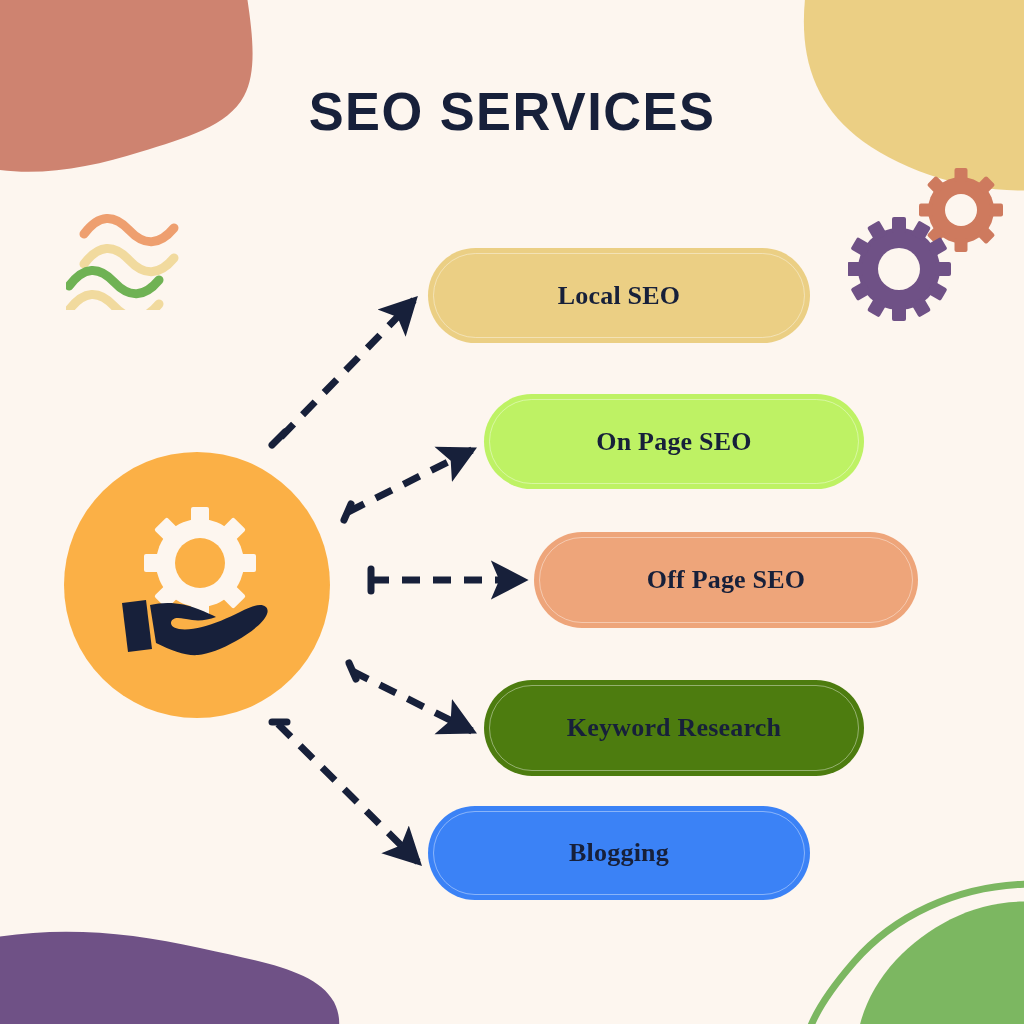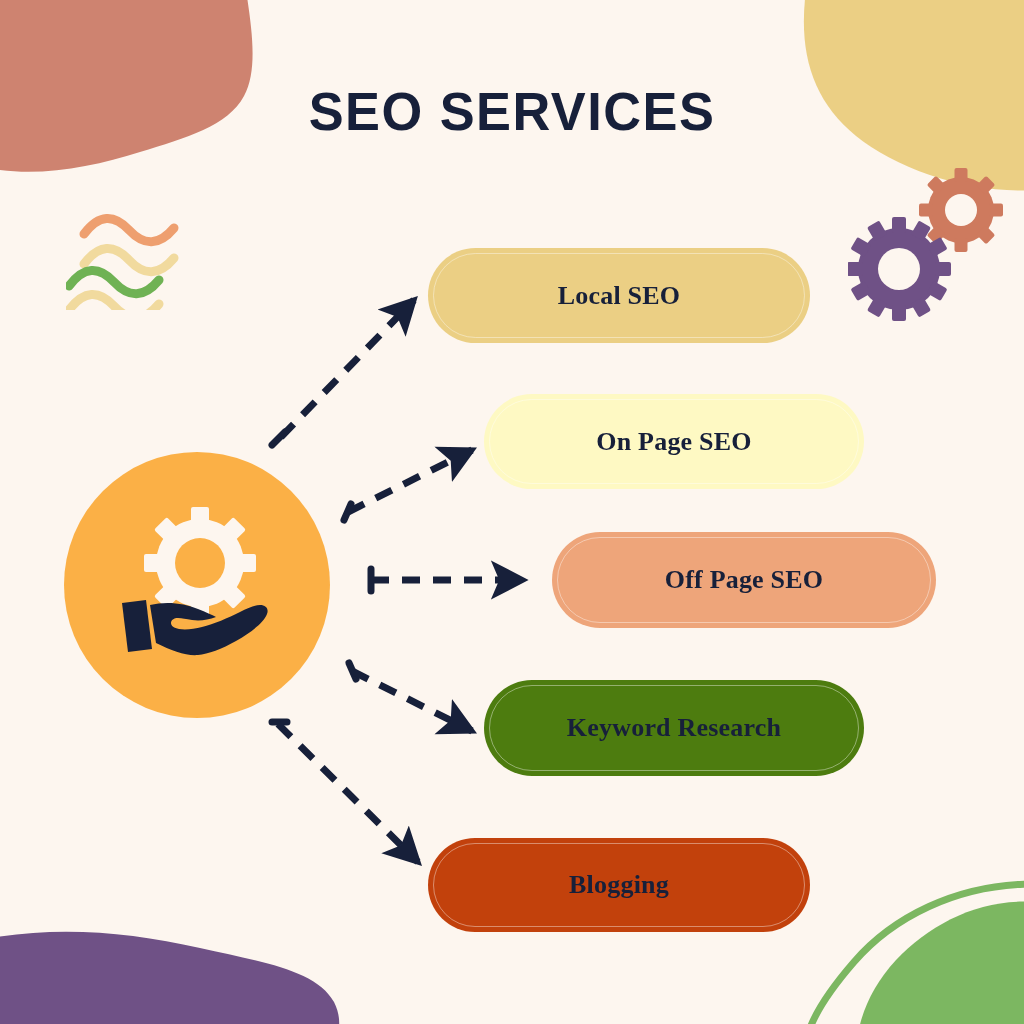--- a/index.html
+++ b/index.html
@@ -92,21 +92,21 @@
     font-family: Liberation Serif, serif;
     font-size: 26px;
     font-weight: bold;
     color: #17203A;
     letter-spacing: 0.2px;
     white-space: nowrap;
   }
 
   #pill-0 { left: 428px; top: 248px;  width: 382px; height: 95px; background: #EBCF84; }
   #pill-1 { left: 484px; top: 394px;  width: 380px; height: 95px; background: #7CB761; }
-  #pill-2 { left: 552px; top: 532px;  width: 384px; height: 96px; background: #EEA57A; }
+  #pill-2 { left: 534px; top: 532px;  width: 384px; height: 96px; background: #EEA57A; }
   #pill-3 { left: 484px; top: 680px;  width: 380px; height: 96px; background: #7CB761; }
   #pill-4 { left: 428px; top: 806px;  width: 382px; height: 94px; background: #EBCF84; }
 
   
   #gear-cluster {
     position: absolute;
     left: 848px;
     top: 166px;
     width: 160px;
     height: 156px;
@@ -249,27 +249,27 @@
                    C136,103 143,100 148,100 C154,100 157,104 155,109
                    C152,117 140,127 124,136 C110,144 96,149 86,150
                    C74,151 60,146 44,138 L38,100 Z"></path>
         </g>
       </svg>
     </div>
 
     <div class="pill" id="pill-0" style="background: rgb(235, 207, 132);">
       <span class="pill-label">Local SEO</span>
     </div>
-    <div class="pill" id="pill-1" style="background: #fef9c3;">
+    <div class="pill" id="pill-1" style="background: #bef264;">
       <span class="pill-label">On Page SEO</span>
     </div>
     <div class="pill" id="pill-2" style="background: rgb(238, 165, 122);">
       <span class="pill-label">Off Page SEO</span>
     </div>
     <div class="pill" id="pill-3" style="background: #4d7c0f;">
       <span class="pill-label">Keyword Research</span>
     </div>
-    <div class="pill" id="pill-4" style="background: #c2410c; margin-top: 32px;">
+    <div class="pill" id="pill-4" style="background: #3b82f6;">
       <span class="pill-label">Blogging</span>
     </div>
 
   </div>
 </div>
 
 </body></html>

